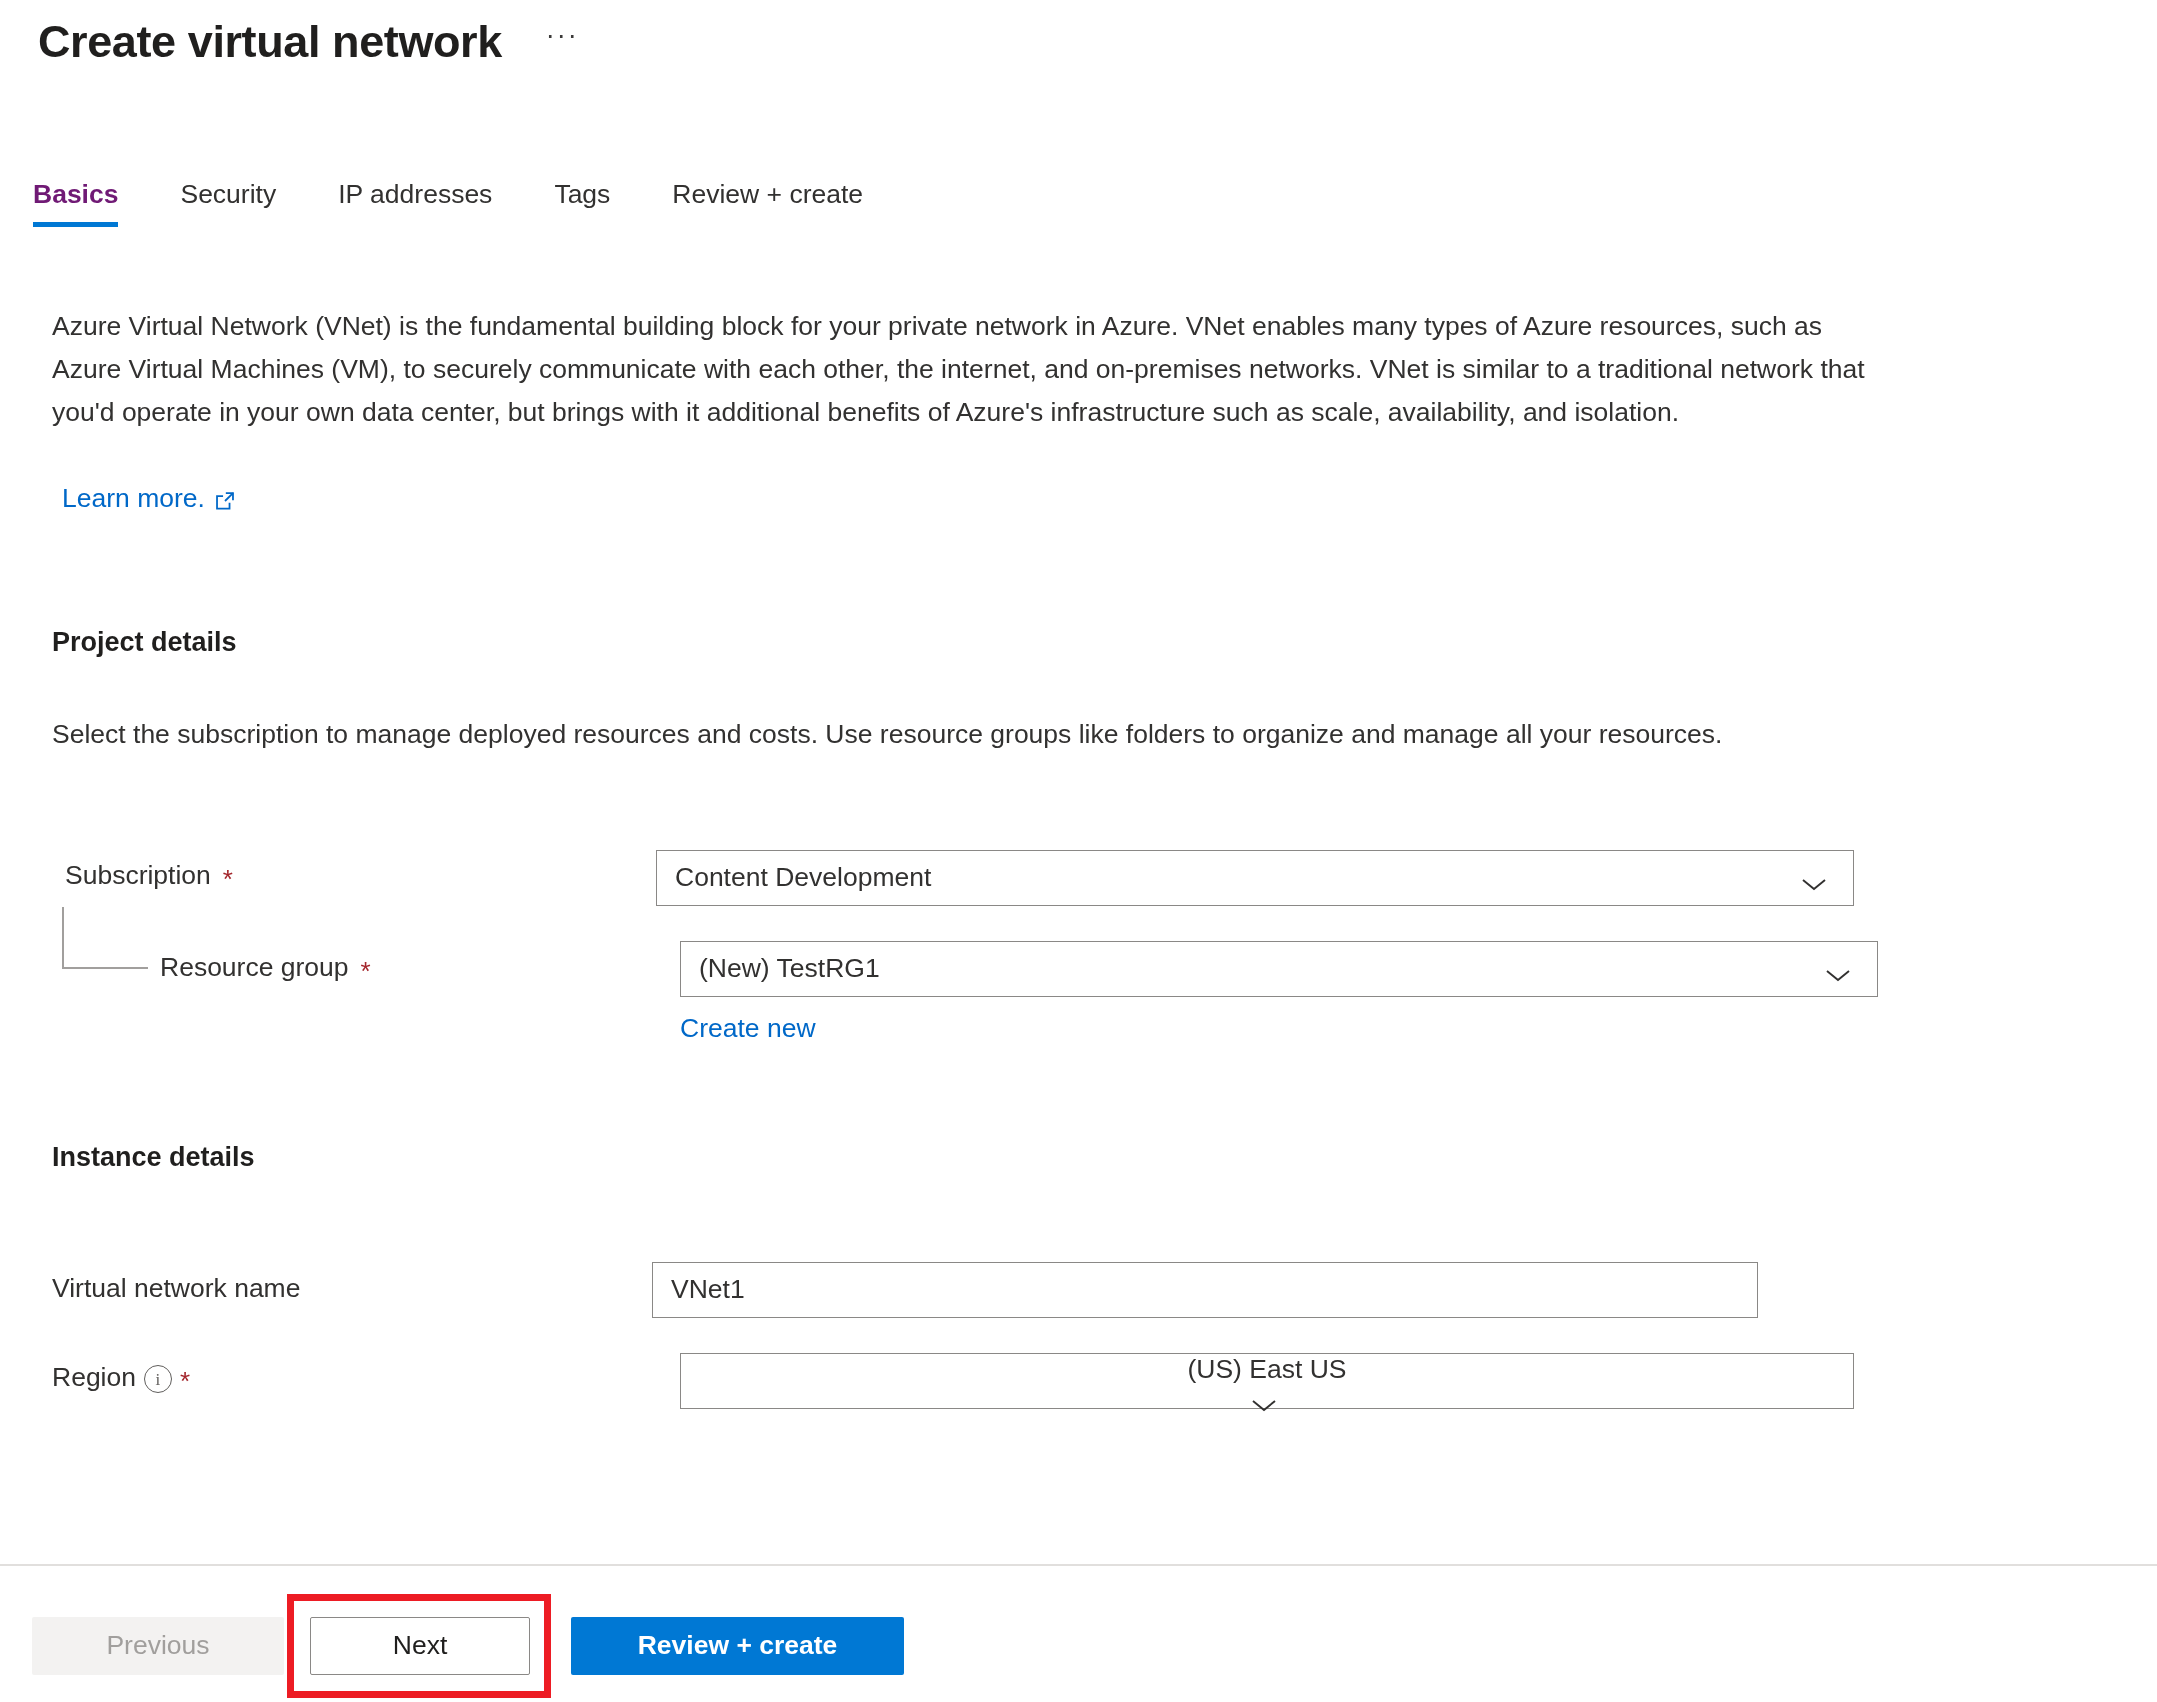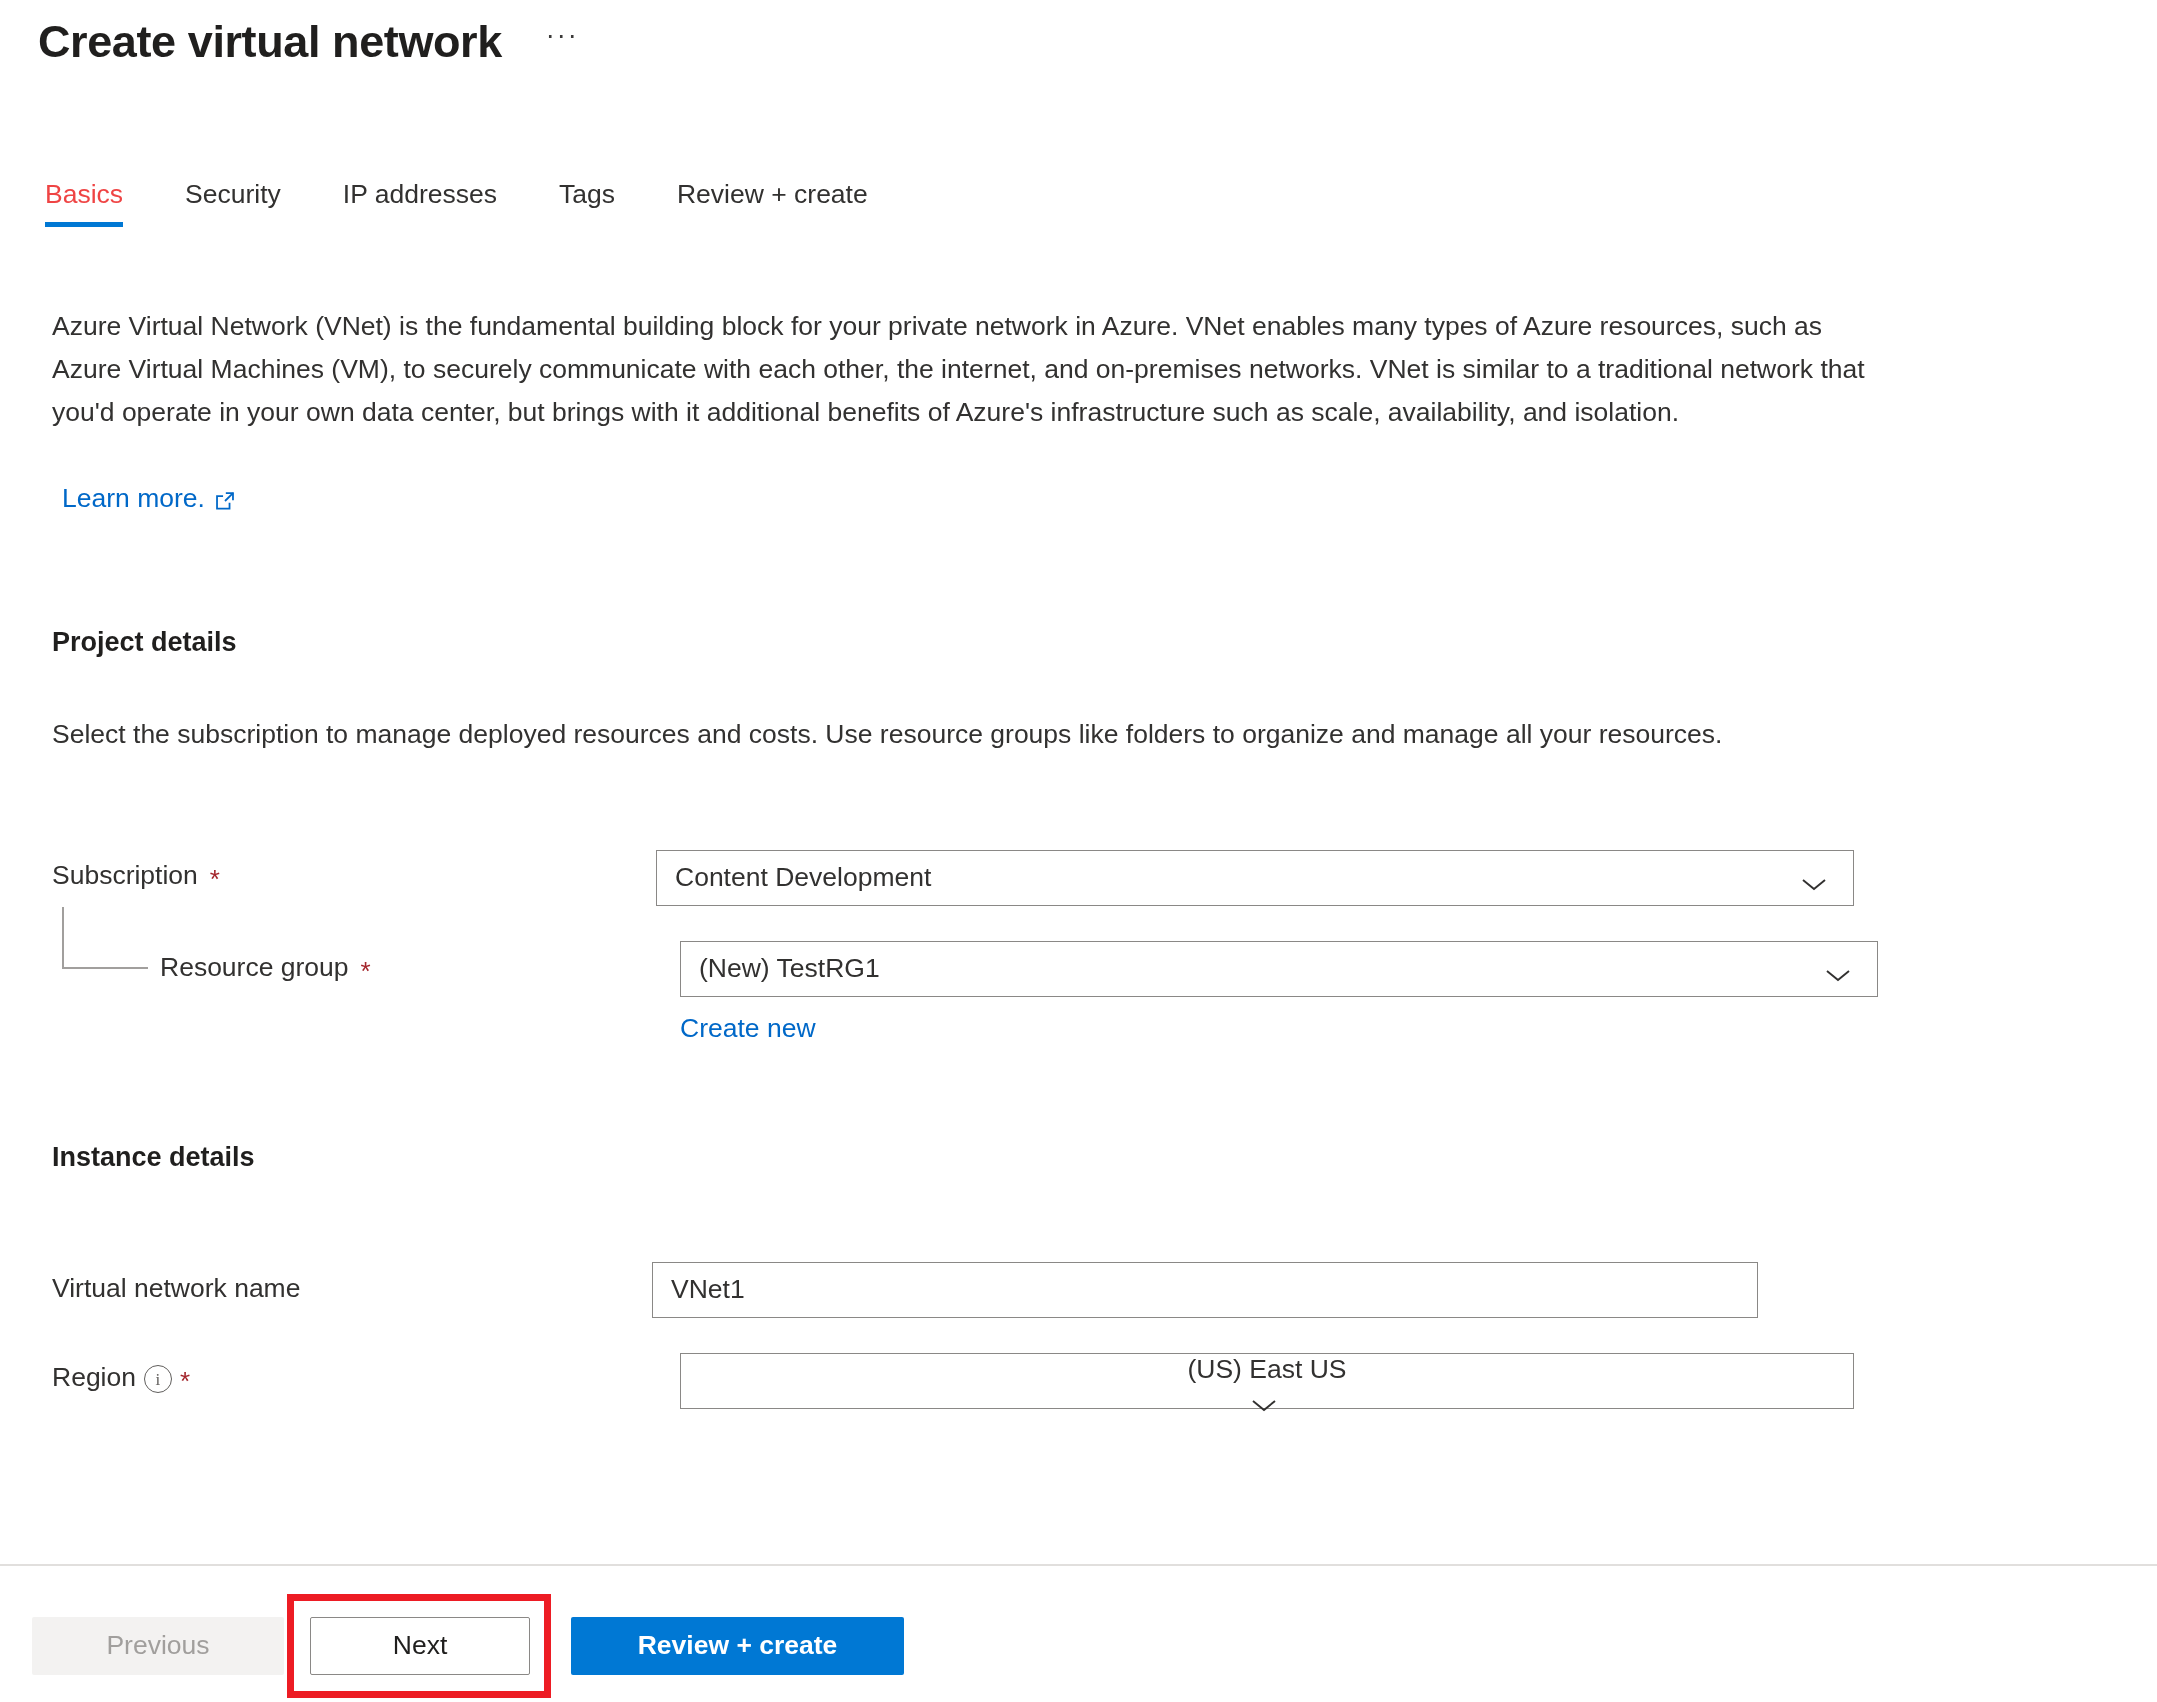--- a/index.html
+++ b/index.html
@@ -56,23 +56,22 @@
     position: relative;
     font-size: 26.5px;
     color: #323130;
     padding: 0 31px 16px 31px;
     cursor: pointer;
     white-space: nowrap;
     line-height: 1.25;
   }
   .tab:first-child { padding-left: 0; }
   .tab.active {
-    font-weight: 400;
-    color: #ef4444;
-    margin-left: 12px;
+    font-weight: 700;
+    color: #701a75;
   }
   .tab.active::after {
     content: "";
     position: absolute;
     left: 0;
     right: 31px;
     bottom: 0;
     height: 5px;
     background: #0078d4;
   }
@@ -300,21 +299,21 @@
         <path d="M8.6 2.2 H13.8 V7.4"></path>
         <path d="M13.8 2.2 L8.0 8.0"></path>
         <path d="M11.3 9.3 V13.6 H2.2 V4.5 H6.6"></path>
       </svg>
     </span>
   </div>
 
   <div class="section-title" id="project-details-title">Project details</div>
   <div class="section-desc">Select the subscription to manage deployed resources and costs. Use resource groups like folders to organize and manage all your resources.</div>
 
-  <div class="field-label" style="left:52px; top:860px;">
+  <div class="field-label" style="left:65px; top:860px;">
     <span>Subscription</span>
     <span class="req-star">*</span>
   </div>
 
   <div class="control" style="left:656px; top:850px; width:1198px;">
     <span class="value">Content Development</span>
     <span class="chev">
       <svg viewBox="0 0 30 18" width="30" height="18" fill="none" stroke="#323130" stroke-width="1.9">
         <path d="M4 5 L15 14 L26 5"></path>
       </svg>

